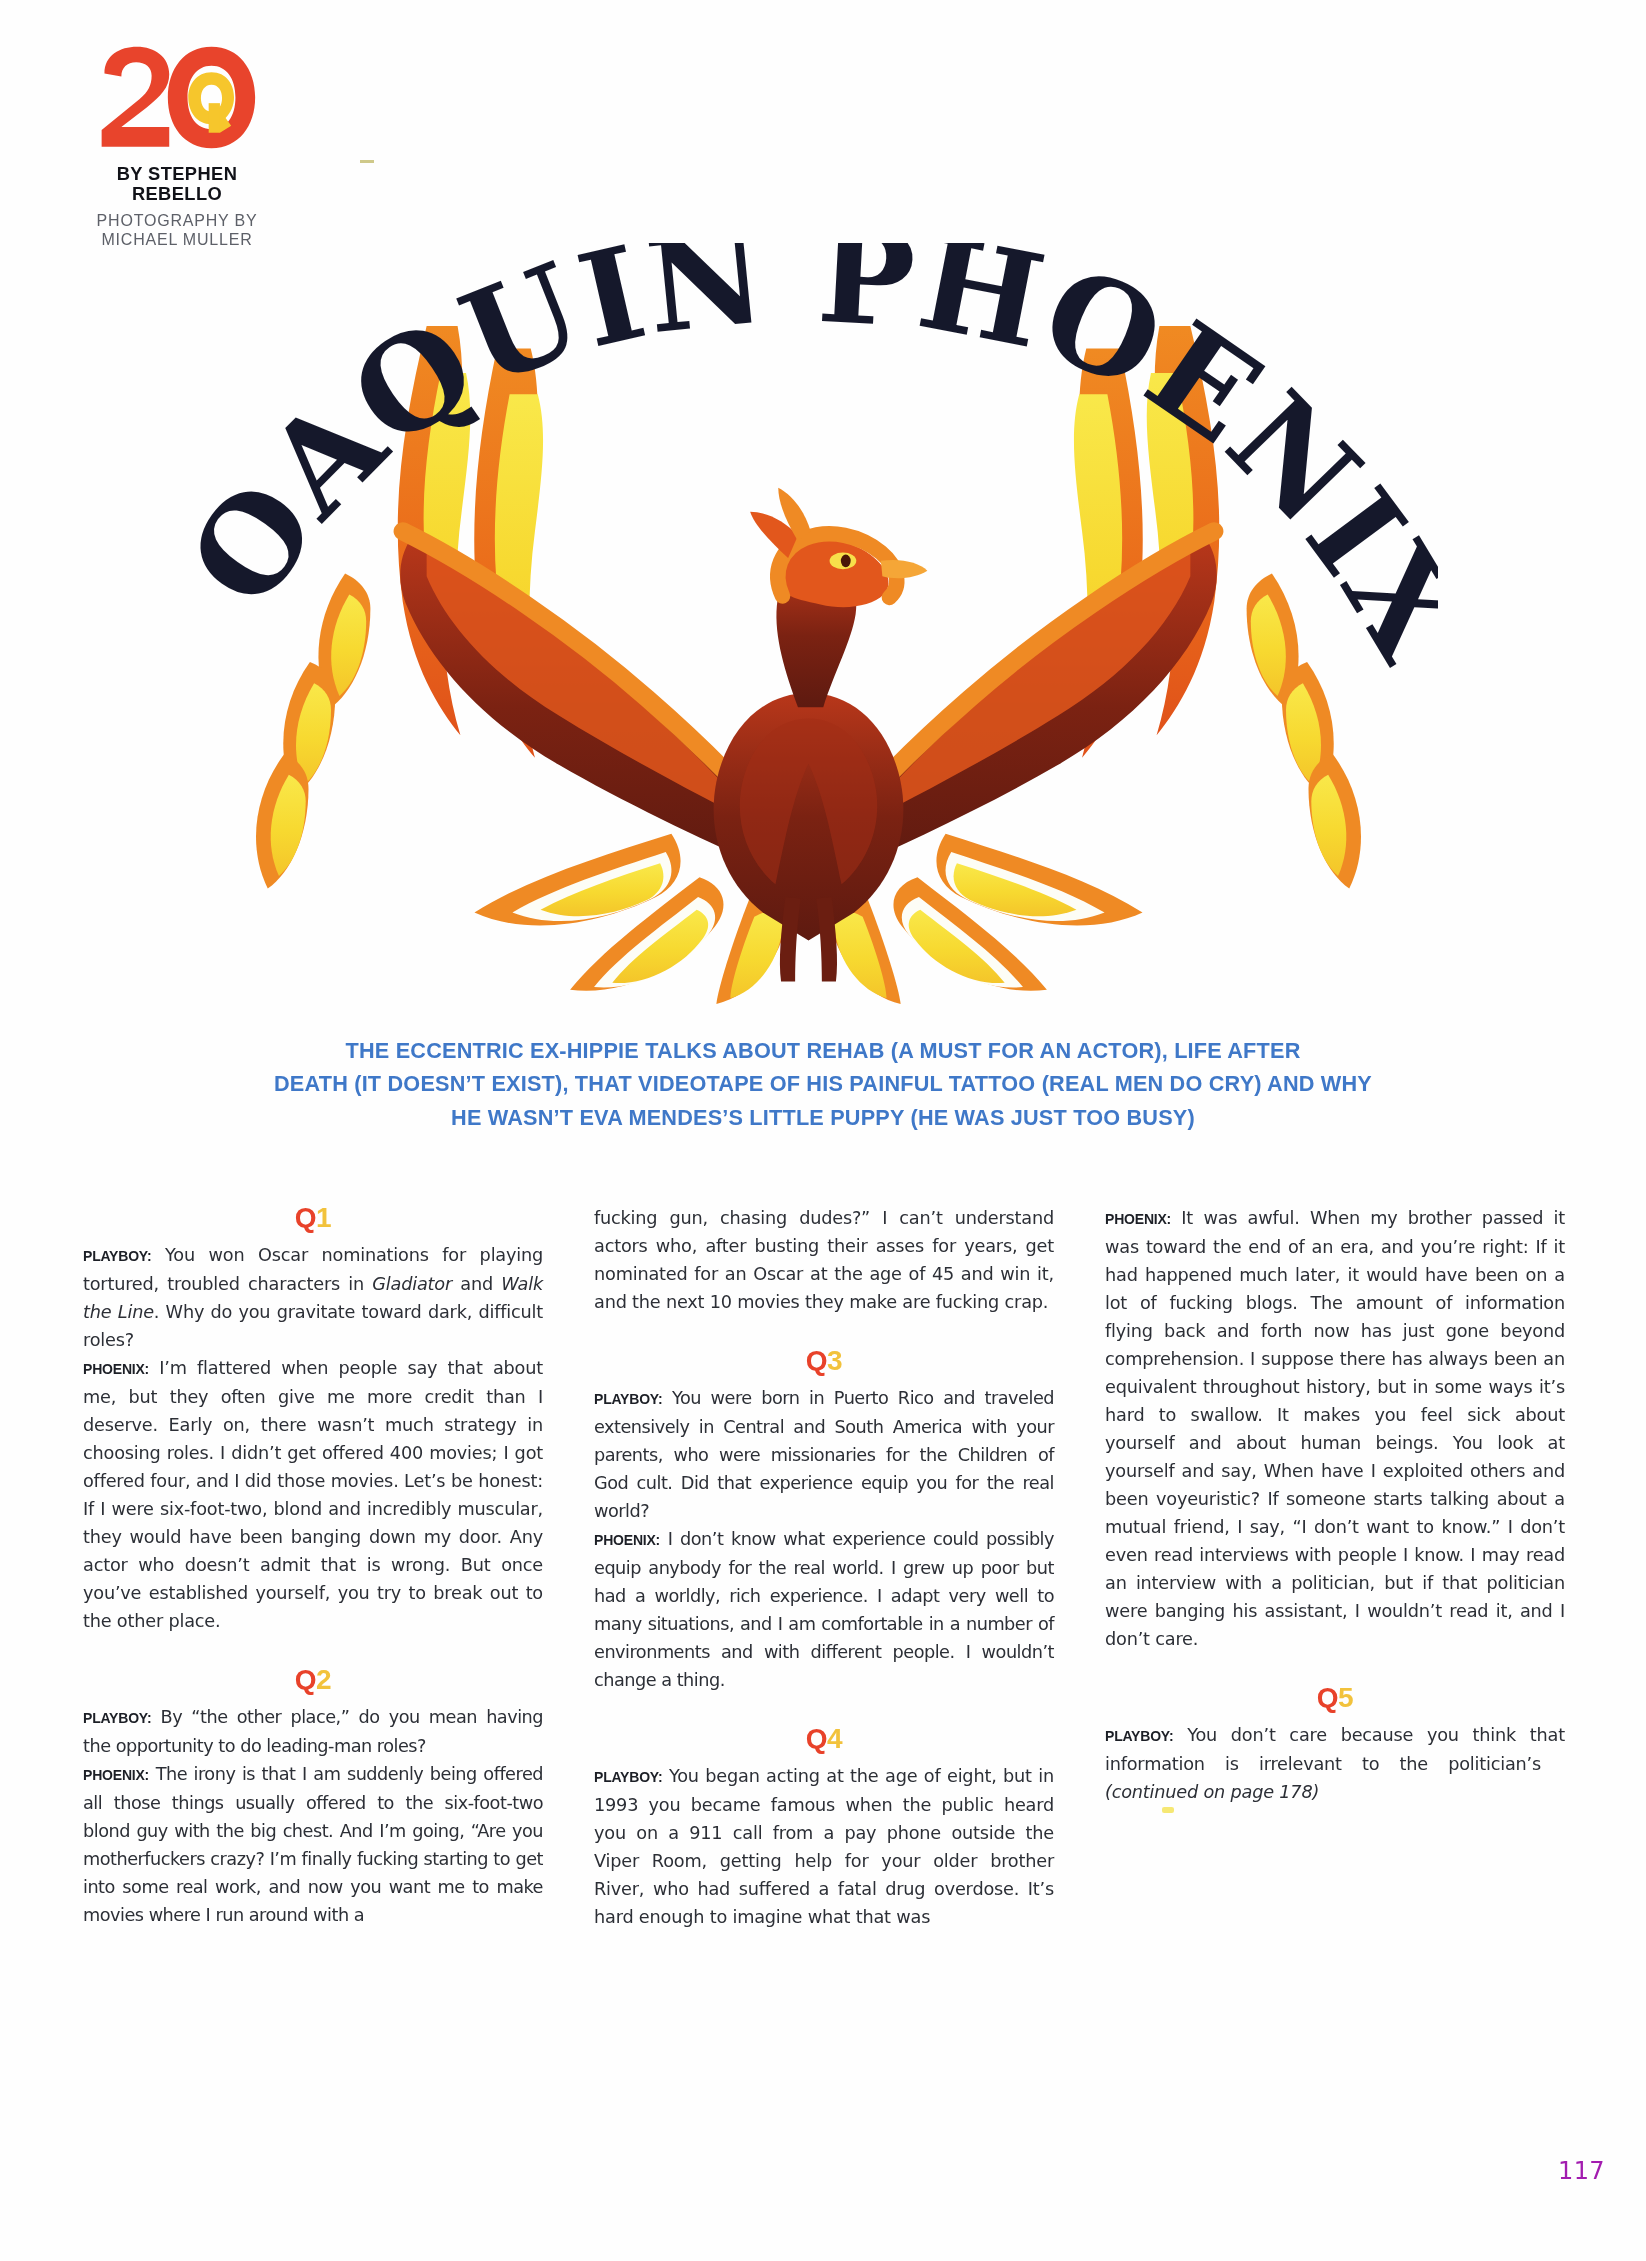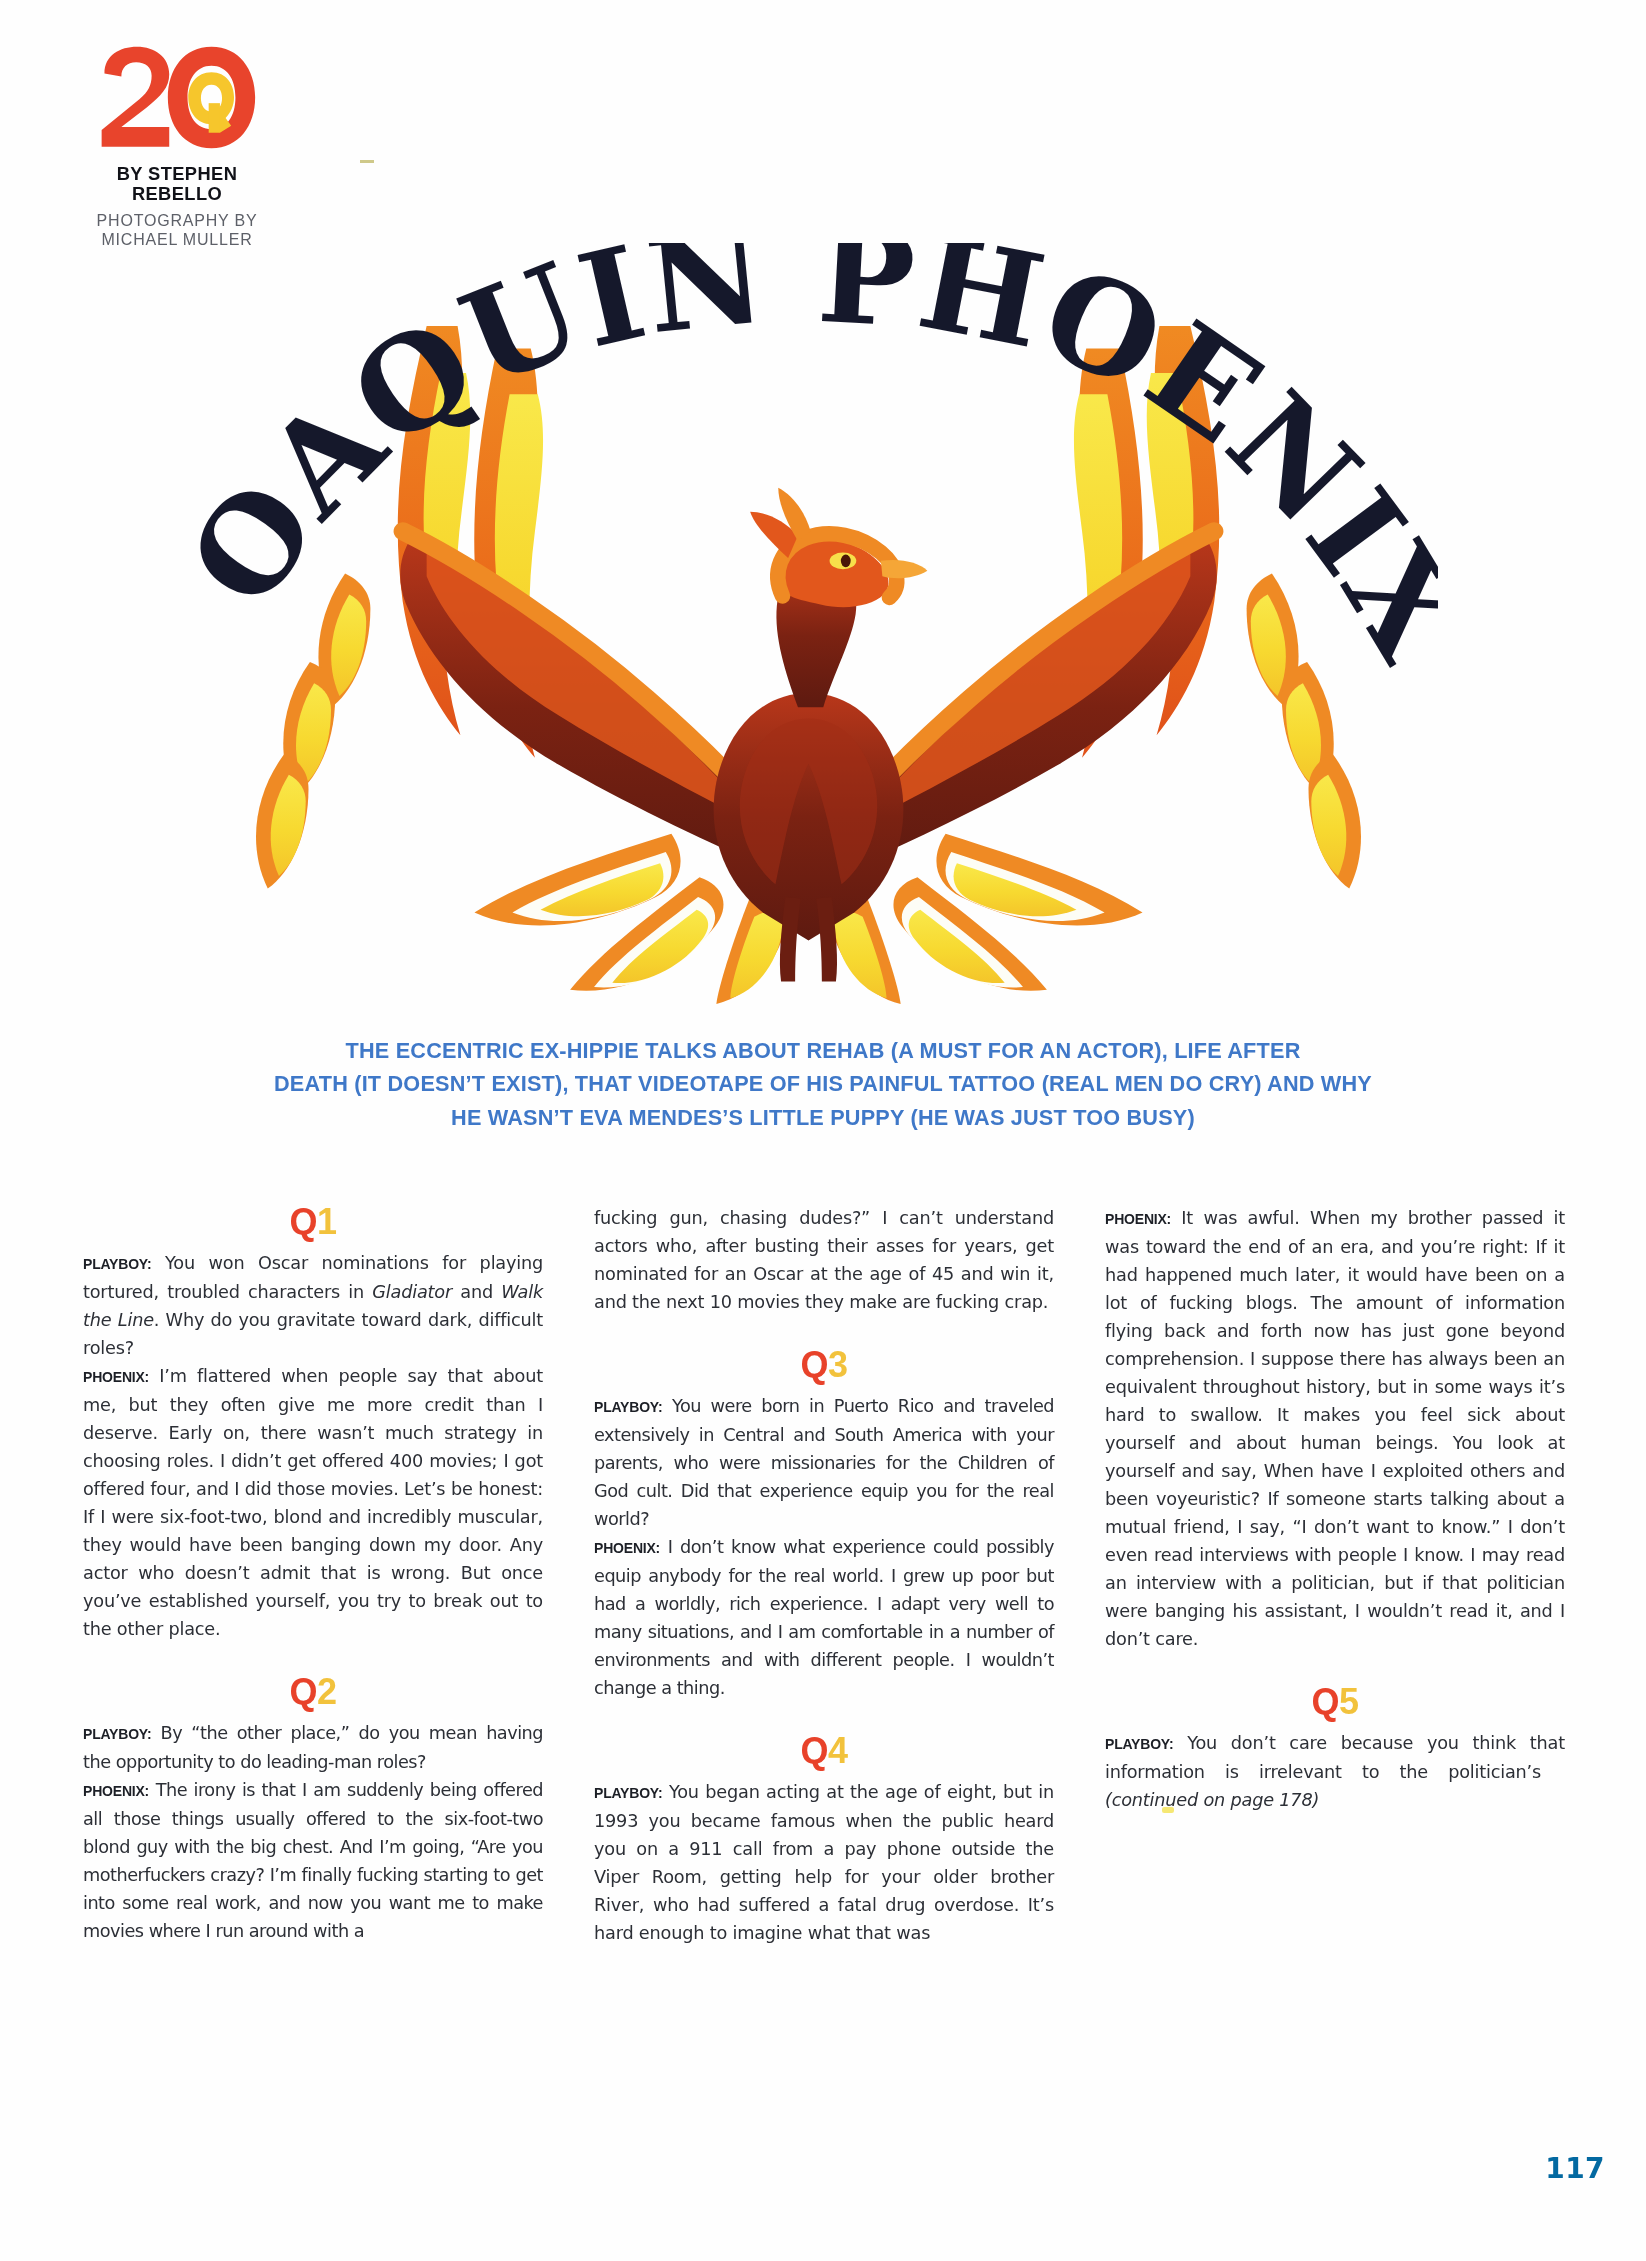--- a/index.html
+++ b/index.html
@@ -104,21 +104,21 @@
     gap: 51px;
   }
   .col {
     width: 460px;
     position: relative;
   }
   .qmark {
     text-align: center;
     font-family: "Liberation Sans", sans-serif;
     font-weight: bold;
-    font-size: 36px;
+    font-size: 28px;
     line-height: 1;
     letter-spacing: -0.4px;
     margin: 0 0 9.1px 0;
   }
   .qmark .q { color: #e8422a; }
   .qmark .n { color: #f2c23c; }
   .qmark.gap-top { margin-top: 31px; }
 
   p.body {
     margin: 0;
@@ -158,24 +158,23 @@
     opacity: .85;
     border-radius: 2.1px;
     z-index: 5;
   }
 
   .folio {
     position: absolute;
     right: 42px;
     bottom: 76px;
     font-family: "DejaVu Sans", sans-serif;
-    font-size: 28px;
-    color: #0369a1;
+    font-size: 24px;
+    color: #a21caf;
     letter-spacing: 0.4px;
-    font-weight: bold;
   }
 </style>
 </head>
 <body>
 
 <div class="page">
 
   <div class="logo-block">
     <div class="logo-20q">
       <svg viewBox="0 0 230 152" xmlns="http://www.w3.org/2000/svg" aria-label="20Q">

